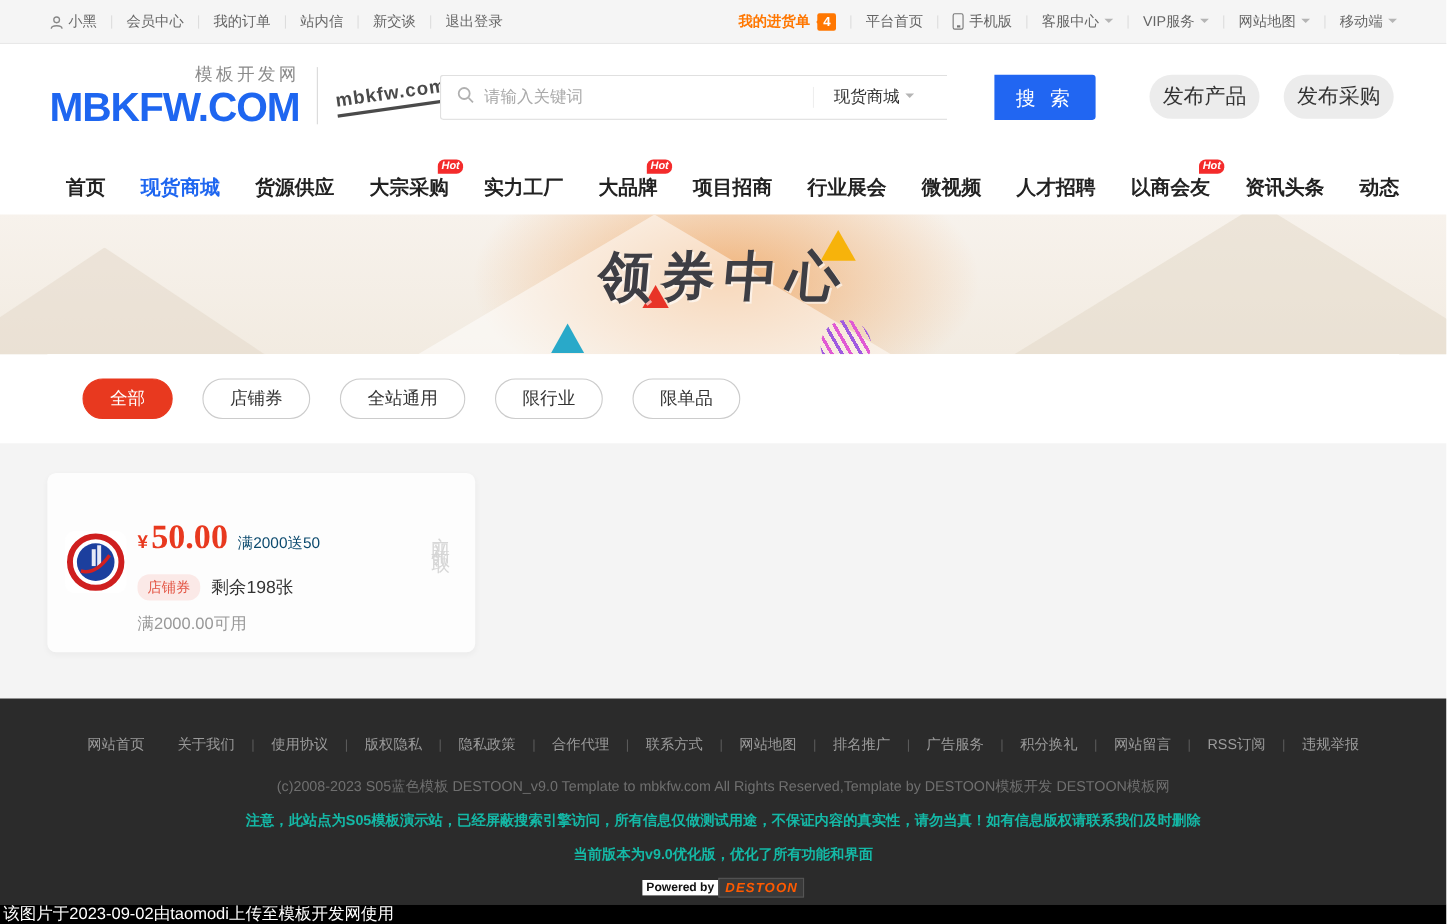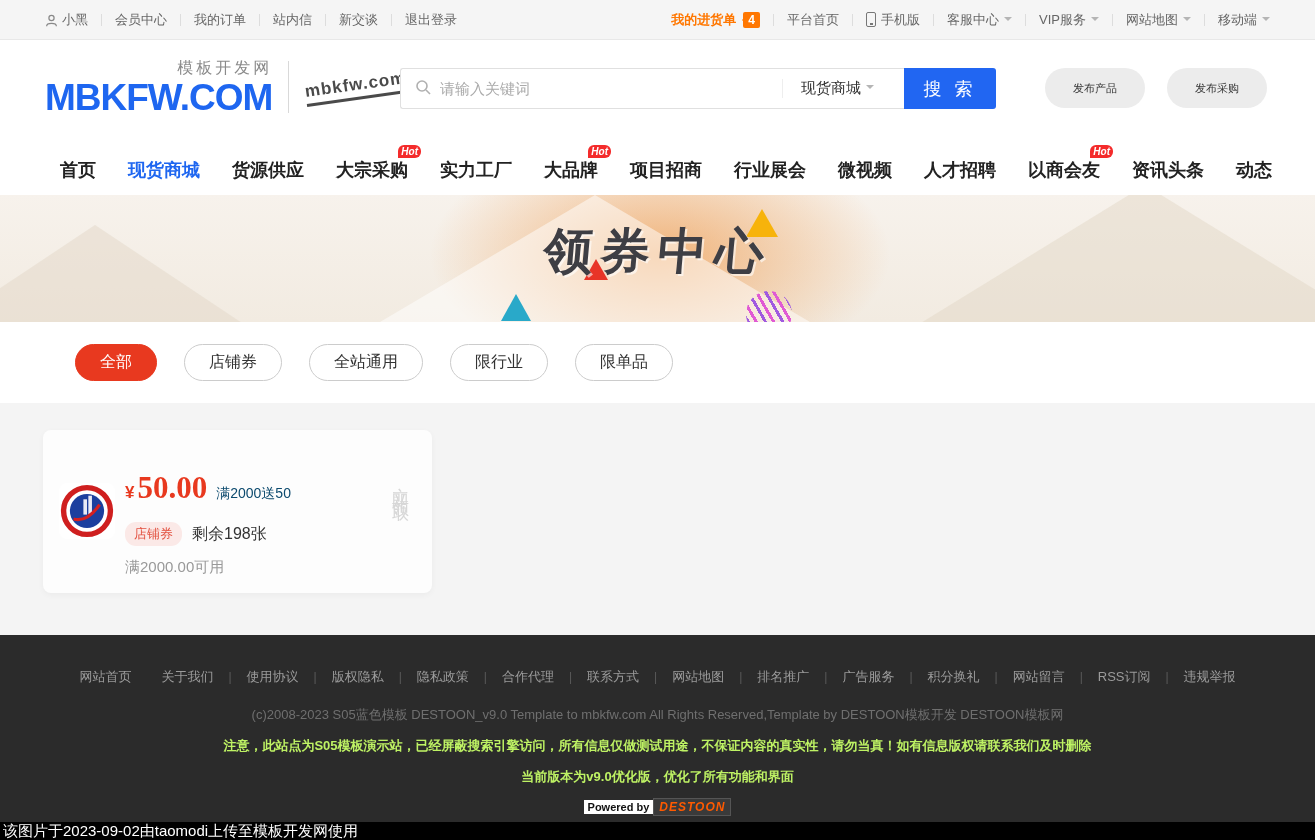--- a/index.html
+++ b/index.html
@@ -28,26 +28,26 @@
   .logo-main { font-size:37px; font-weight:900; color:#1e66f0; letter-spacing:-1px; line-height:1; }
   .logo-divider { width:1px; height:52px; background:#d9d9d9; margin:0 16px; }
   .logo-stamp { transform:rotate(-8deg); font-size:17px; font-weight:bold; color:#4a4a4a; border-bottom:3px solid #4a4a4a; padding-bottom:2px; letter-spacing:1px; }
 
   .searchbar { position:absolute; left:400px; top:28px; width:596px; height:41px; display:flex; }
   .search-input-wrap { flex:1; display:flex; align-items:center; background:#fff; border:1px solid #e0e0e0; border-right:none; border-radius:3px 0 0 3px; padding:0 14px; }
   .search-input { flex:1; border:none; outline:none; font-size:15px; color:#333; background:transparent; }
   .search-input::placeholder { color:#aaa; }
   .mag-icon { margin-right:9px; }
   .search-cat { display:flex; align-items:center; padding:0 16px 0 18px; border-left:1px solid #eee; font-size:15px; color:#333; white-space:nowrap; }
-  .search-btn { width:92px; background:#2166f2; color:#fff; font-size:18px; border:none; border-radius:0 3px 3px 0; cursor:pointer; letter-spacing:4px; }
+  .search-btn { width:92px; background:#2166f2; color:#fff; font-size:18px; border:none; border-radius:0 3px 3px 0; cursor:pointer; letter-spacing:4px;margin-left:43px; }
   .hotwords { position:absolute; left:400px; top:118px; display:flex; align-items:center; font-size:13px; color:#595959; }
   .hotwords a { margin-right:15px; color:#595959; }
   .flame-icon { margin-right:12px; display:inline-flex; }
   .pub-btns { position:absolute; right:48px; top:28px; display:flex; }
-  .pub-btn { width:100px; height:40px; border-radius:20px; background:#ececec; border:none; font-size:11px; color:#333; cursor:pointer; margin-left:22px; }
+  .pub-btn { width:100px; height:40px; border-radius:20px; background:#ececec; border:none; font-size:19px; color:#333; cursor:pointer; margin-left:22px; }
 
   
   .nav { position:absolute; top:145px; left:0; width:100%; height:50px; background:#fff; display:flex; align-items:center; padding-left:60px; }
   .nav-item { position:relative; font-size:18px; font-weight:bold; color:#222; margin-right:32px; white-space:nowrap; }
   .nav-item.active { color:#1e66f0; }
   .hot-badge { position:absolute; top:-13px; right:-13px; background:#f42b2b; color:#fff; font-size:10px; font-weight:bold; line-height:13px; padding:0 3px; border-radius:6px 6px 6px 0;text-align:center; }
 
   
   .banner { position:absolute; top:195px; left:0; width:100%; height:127px; overflow:hidden; background:linear-gradient(180deg,#f7f2ec 0%,#f2ebe1 100%); }
   .banner-glow { position:absolute; left:430px; top:-60px; width:460px; height:240px; background:radial-gradient(closest-side, rgba(238,146,62,.65), rgba(238,146,62,0)); }
@@ -83,21 +83,21 @@
   .cond-full { margin-top:12px; color:#999; font-size:15px; }
   .claim-vert { position:absolute; right:20px; top:44px; writing-mode:vertical-rl; font-size:17px; color:#d7d7d7; letter-spacing:6px; cursor:pointer; }
 
   
   .footer { position:absolute; top:635px; left:0; width:100%; height:187px; background:#2b2b2b; text-align:center; }
   .f-links { margin-top:33px; display:flex; justify-content:center; align-items:center; font-size:13px; color:#9b9b9b; }
   .f-links a { color:#9b9b9b; padding:0 0px; }
   .f-sep { color:#5a5a5a; margin:0 15px; font-size:12px; }
   .f-gap { width:30px; }
   .f-copy { margin-top:20px; font-size:13px; color:#6f6f6f; }
-  .f-red { margin-top:13px; font-size:13px; font-weight:bold; color:#bef264; }
+  .f-red { margin-top:13px; font-size:13px; font-weight:bold; color:#14b8a6; }
   .f-powered { margin-top:13px; display:inline-flex; align-items:center; height:16px; }
   .f-powered .pw-left { background:#fff; color:#111; font-size:11px; font-weight:bold; padding:1px 4px; }
   .f-powered .pw-right { background:#3a3a3a; color:#ff5a00; font-size:12px; font-weight:900; font-style:italic; letter-spacing:1px; padding:1px 5px; border:1px solid #555; }
   .f-icp { margin-top:9px; font-size:13px; color:#6f6f6f; }
 
   
   .watermark { position:absolute; bottom:0; left:0; width:100%; height:18px; background:#000; color:#fff; font-size:15px; line-height:18px; padding-left:3px; }
 </style>
 </head>
 <body>

